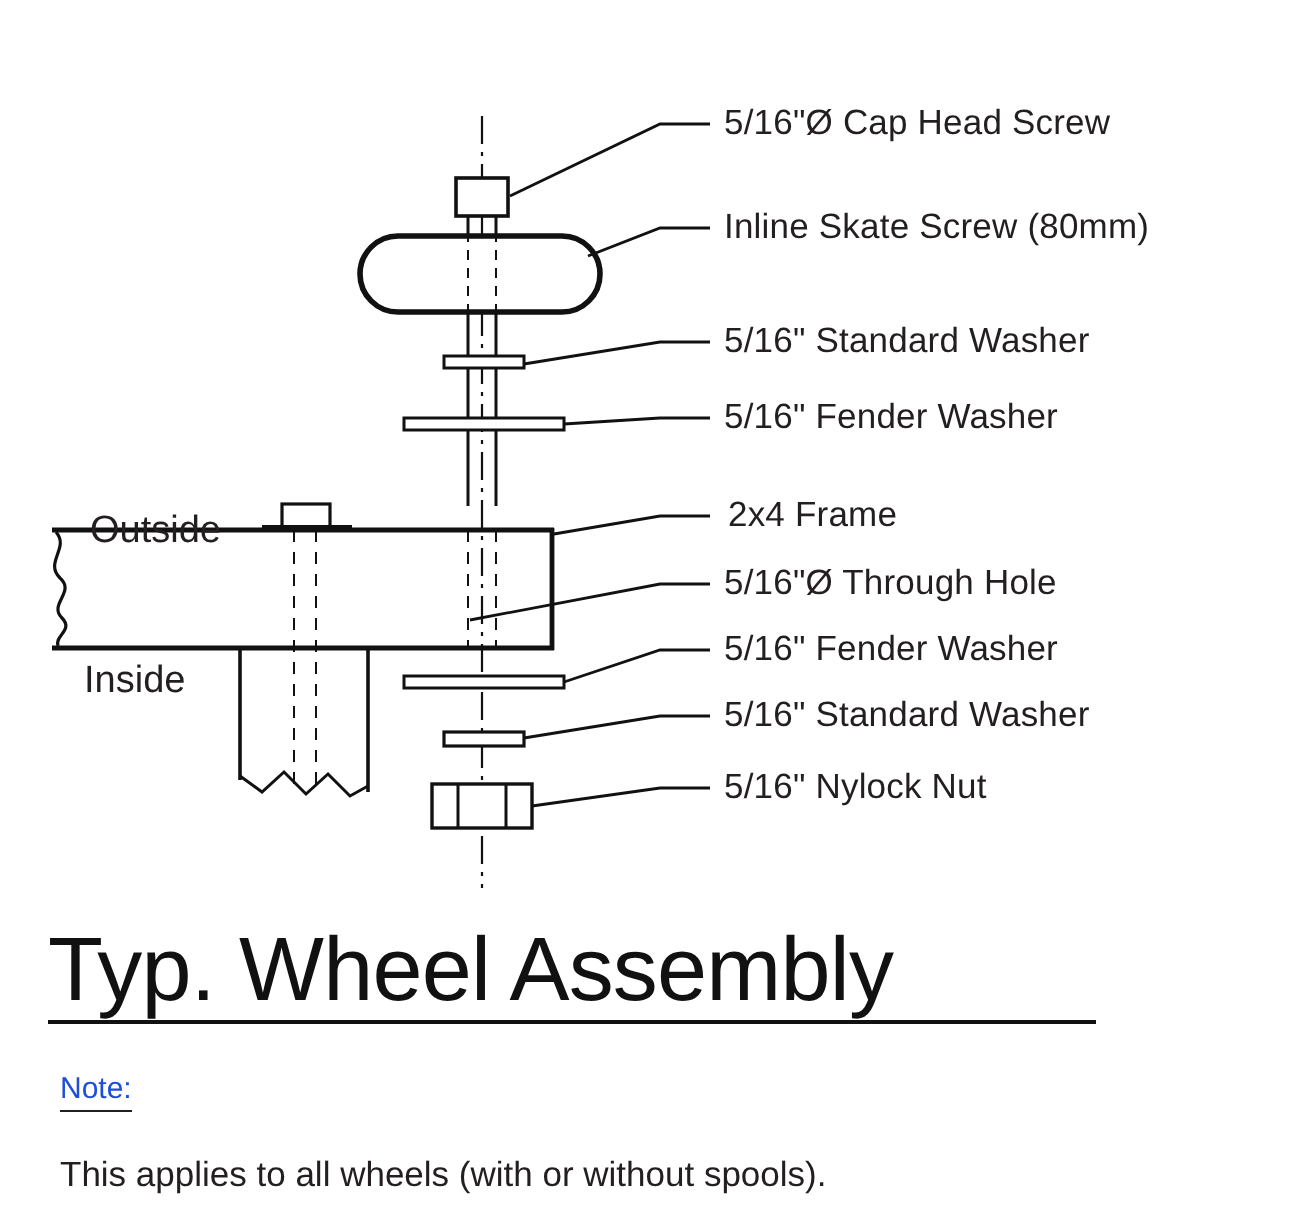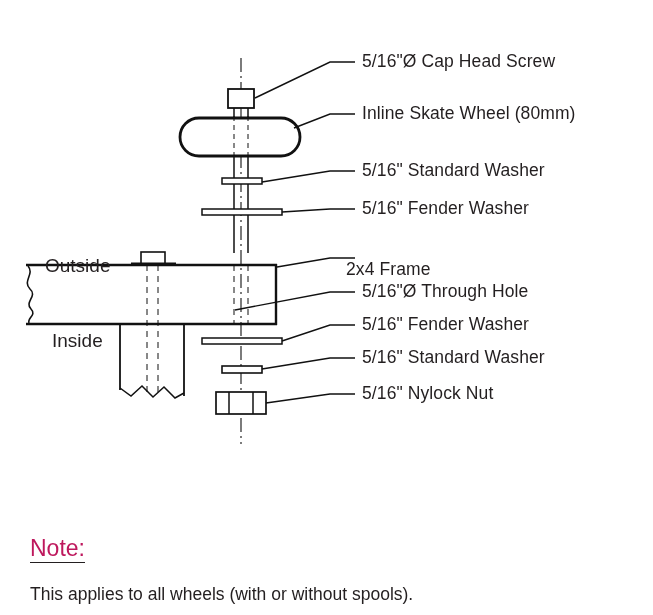--- a/index.html
+++ b/index.html
@@ -60,22 +60,22 @@
     height: 2px;
     background: #111111;
     margin-top: 3px;
   }
   #note-block {
     position: absolute;
     left: 30px;
     top: 536px;
   }
   #note-heading {
-    font-size: 23px;
-    color: #be185d;
+    font-size: 15px;
+    color: #1d4ed8;
     display: inline-block;
     border-bottom: 1.4px solid #231f20;
     padding-bottom: 1px;
     line-height: 1.1;
   }
   #note-body {
     font-size: 17.5px;
     color: #231f20;
     margin-top: 21px;
     white-space: nowrap;
@@ -147,31 +147,35 @@
     <path d="M 235 310 L 330 292 L 355 292" fill="none" stroke="#111111" stroke-width="1.4"></path>
 
     <path d="M 282 341 L 330 325 L 355 325" fill="none" stroke="#111111" stroke-width="1.4"></path>
 
     <path d="M 262 369 L 330 358 L 355 358" fill="none" stroke="#111111" stroke-width="1.4"></path>
 
     <path d="M 266 403 L 330 394 L 355 394" fill="none" stroke="#111111" stroke-width="1.4"></path>
   </svg>
 
   <div class="label" style="left:362px; top:51px;">5/16"Ø Cap Head Screw</div>
-  <div class="label" style="left:362px; top:103px;">Inline Skate Wheel (80mm)</div>
+  <div class="label" style="left:362px; top:103px;">Inline Skate Screw (80mm)</div>
   <div class="label" style="left:362px; top:160px;">5/16" Standard Washer</div>
   <div class="label" style="left:362px; top:198px;">5/16"  Fender Washer</div>
-  <div class="label" style="left:346px; top:247px;margin-top:12px;">2x4 Frame</div>
+  <div class="label" style="left:364px; top:247px;">2x4 Frame</div>
   <div class="label" style="left:362px; top:281px;">5/16"Ø Through Hole</div>
   <div class="label" style="left:362px; top:314px;">5/16"  Fender Washer</div>
   <div class="label" style="left:362px; top:347px;">5/16" Standard Washer</div>
   <div class="label" style="left:362px; top:383px;">5/16" Nylock Nut</div>
 
   <div class="side-label" style="left:45px; top:255px;">Outside</div>
-  <div class="side-label" style="left:52px; top:330px;">Inside</div>
+  <div class="side-label" style="left:42px; top:330px;">Inside</div>
 
+  <div id="title-block">
+    <div id="assembly-title">Typ. Wheel Assembly</div>
+    <div id="title-rule"></div>
+  </div>
 
   <div id="note-block">
     <div id="note-heading">Note:</div>
     <div id="note-body">This applies to all wheels (with or without spools).</div>
   </div>
 
 </div>
 
 </body></html>

